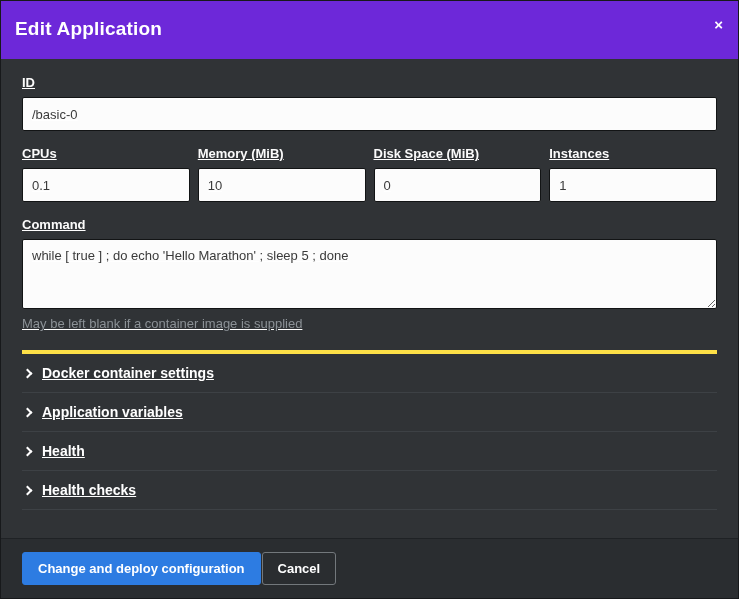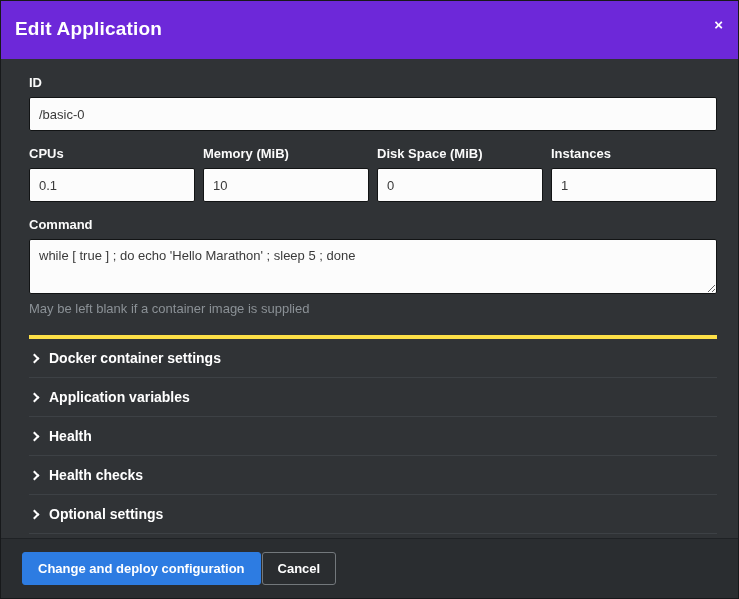--- a/index.html
+++ b/index.html
@@ -36,22 +36,23 @@
     font-size: 15px;
     font-weight: 700;
     line-height: 1;
     cursor: pointer;
     font-family: inherit;
   }
 
   
   .modal-body {
     flex: 1 1 auto;
-    padding: 16px 21px 0 28px;
+    padding: 16px 21px 0 21px;
     overflow: hidden;
+    text-decoration: underline;
   }
   .form-group { margin-bottom: 15px; }
   .form-label {
     display: block;
     font-size: 13px;
     font-weight: 700;
     color: #fbfbfb;
     margin-bottom: 7px;
   }
   .text-input {
@@ -63,21 +64,21 @@
     border-radius: 2px;
     padding: 0 9px;
     font-size: 13px;
     color: #3a3a3a;
     font-family: inherit;
     outline: none;
   }
   .form-row { display: flex; gap: 8px; }
   .form-row .form-group { flex: 1 1 0; }
   textarea.text-input {
-    height: 55px;
+    height: 70px;
     padding: 7px 9px;
     line-height: 1.45;
     resize: both;
   }
   .help-text {
     font-size: 13px;
     color: #8b9196;
     margin-top: 7px;
   }
 
@@ -181,24 +182,20 @@
       <span>Application variables</span>
     </div>
     <div class="section-row">
       <span class="chevron"></span>
       <span>Health</span>
     </div>
     <div class="section-row">
       <span class="chevron"></span>
       <span>Health checks</span>
     </div>
-    <div class="section-row">
-      <span class="chevron"></span>
-      <span>Optional settings</span>
-    </div>
   </div>
 
 </div>
 
 <div class="modal-footer">
   <button class="btn btn-primary">Change and deploy configuration</button>
   <button class="btn btn-default">Cancel</button>
 </div>
 
 </body></html>

